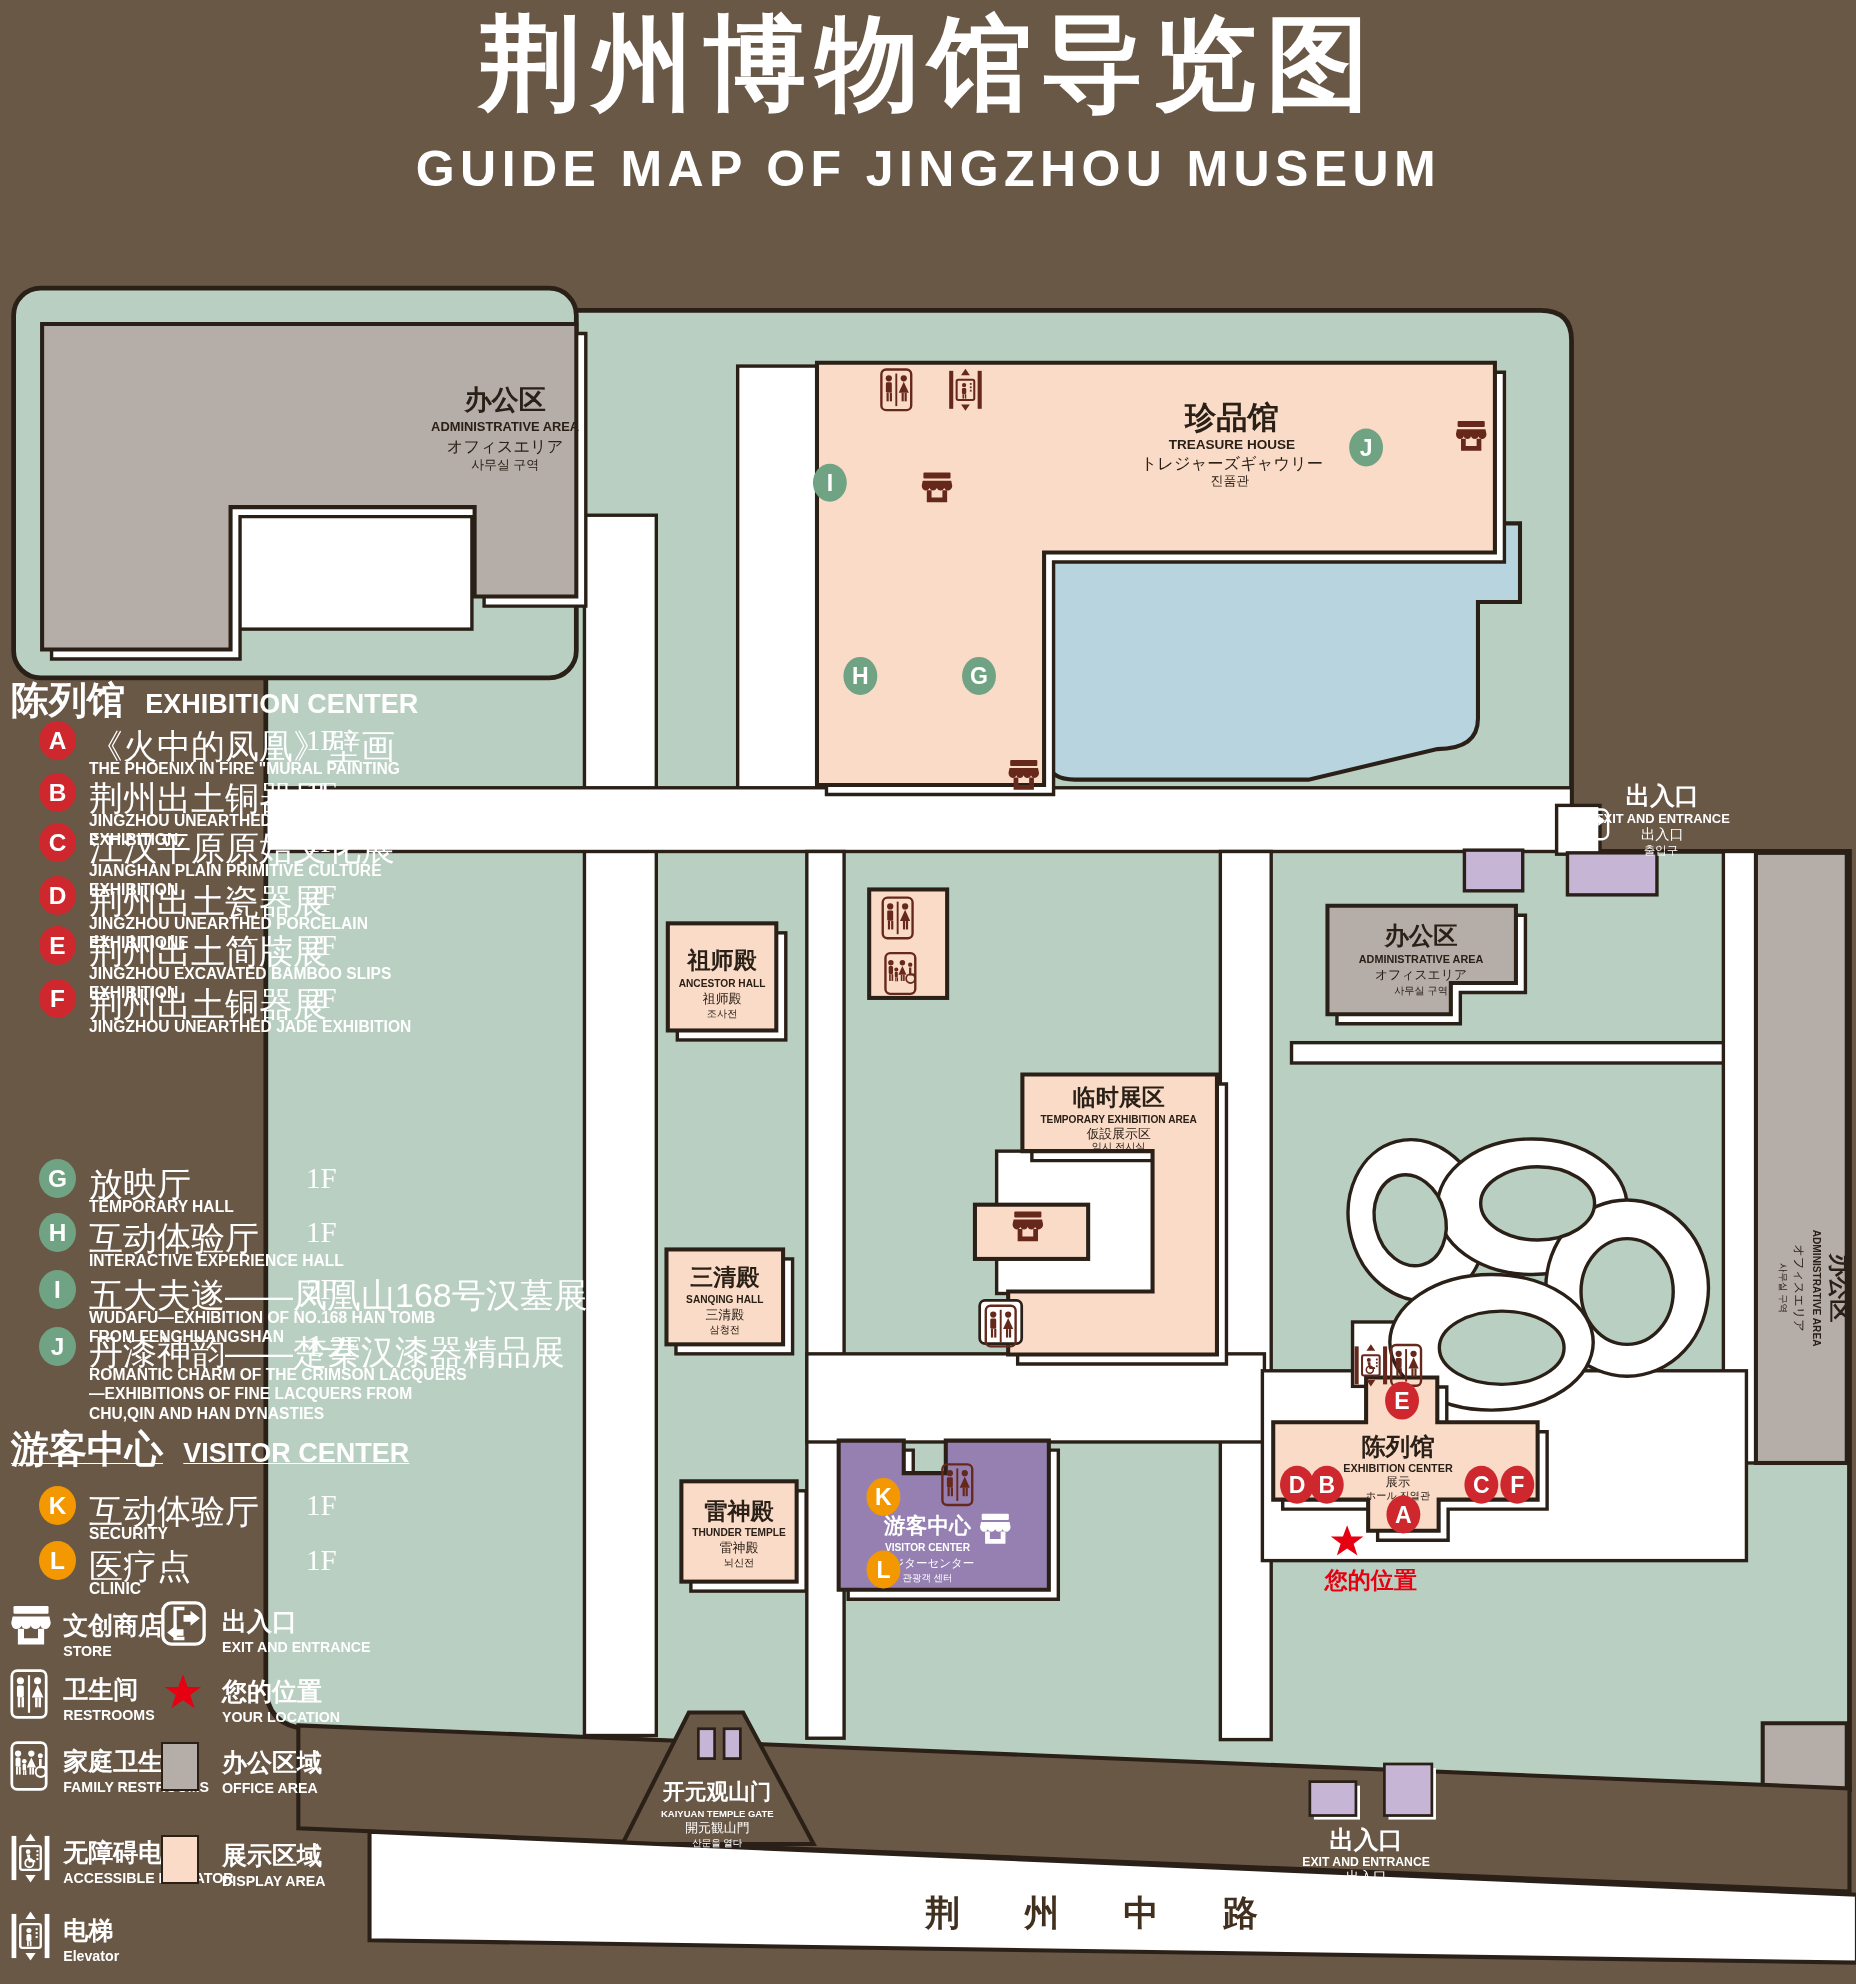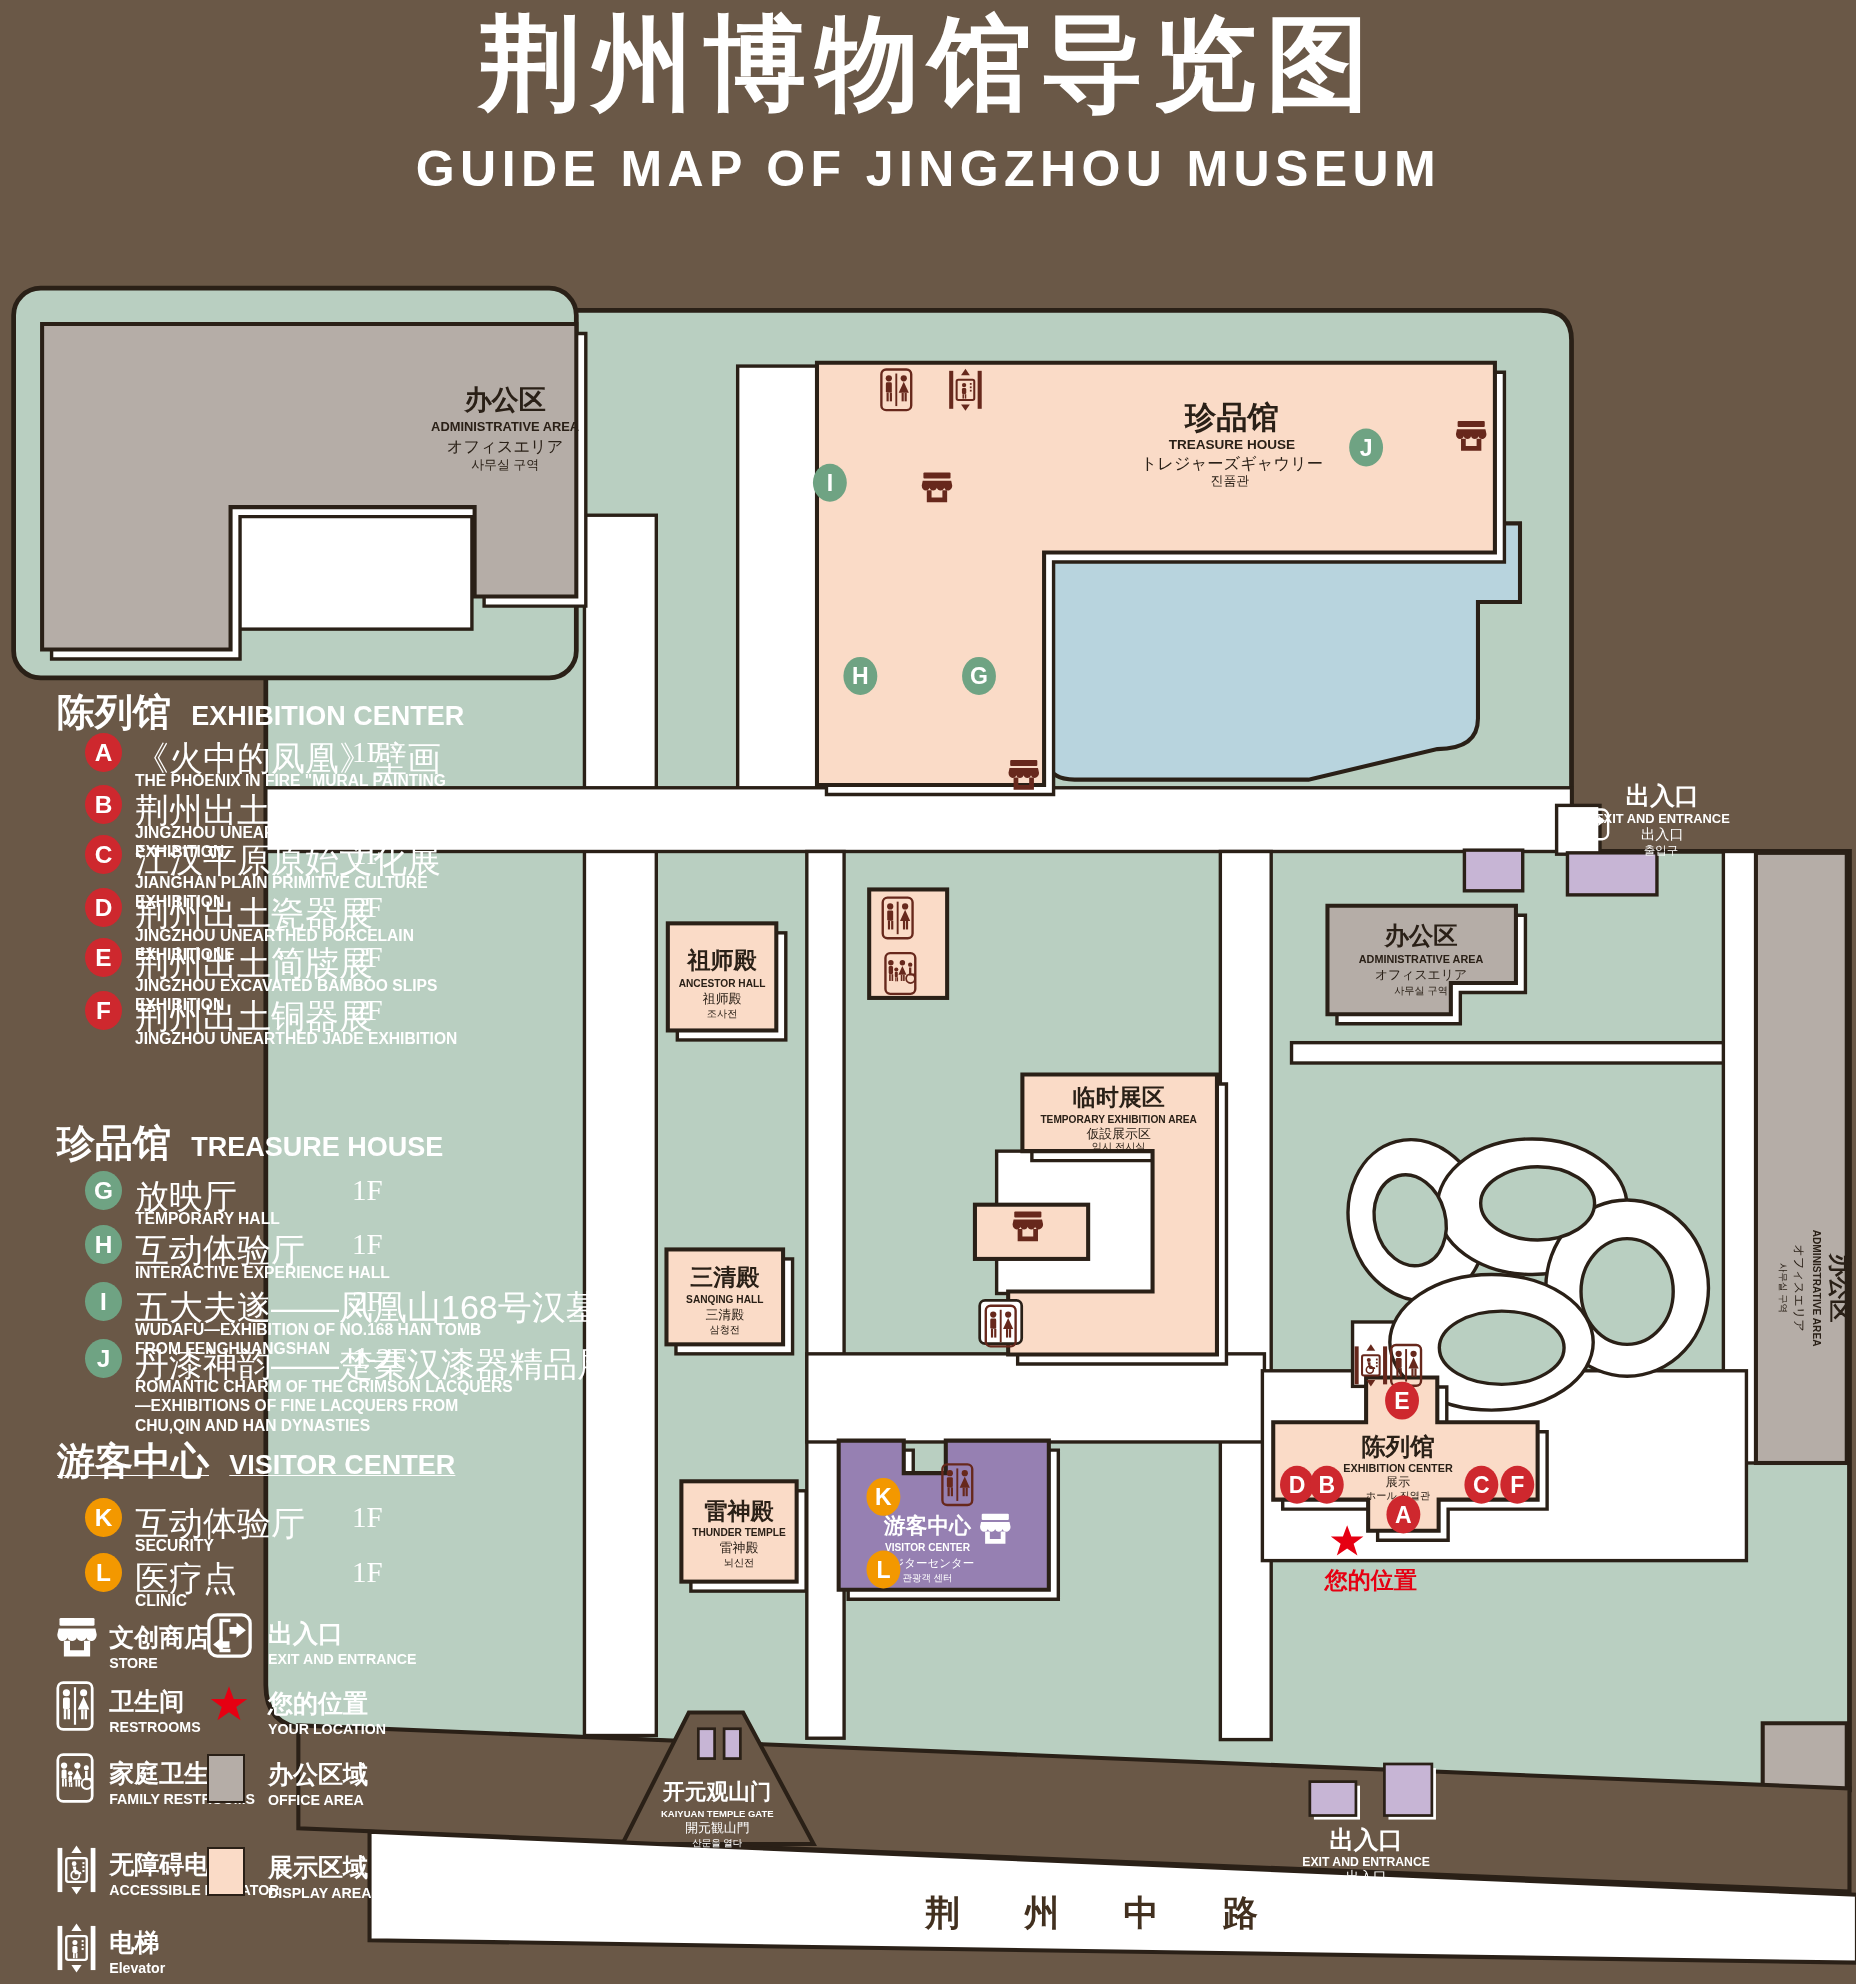--- a/index.html
+++ b/index.html
@@ -17,21 +17,21 @@
     font-size:50px;font-weight:bold;letter-spacing:5.4px;line-height:1;}
   
   #map-svg{left:0;top:0;}
   .map-label{fill:#2A2017;}
   .map-label.on-dark{fill:#ffffff;}
   text{font-family:"Liberation Sans","DejaVu Sans",sans-serif;}
   .t-zh{font-weight:bold;}
   .t-en{font-weight:bold;}
   .badge-txt{font-weight:bold;fill:#fff;text-anchor:middle;}
   
-  #legend-panel{left:0;top:12px;width:522px;height:1778px;margin-left:46px;}
+  #legend-panel{left:0;top:0;width:522px;height:1778px;}
   .sec-head{position:absolute;white-space:nowrap;}
   .sec-head .zh{font-size:38px;font-weight:bold;}
   .sec-head .en{font-size:27px;font-weight:bold;margin-left:20.3px;}
   .item{position:absolute;width:522px;}
   .item .badge{position:absolute;left:39px;top:-2.7px;width:37px;height:39px;border-radius:50%;
     text-align:center;line-height:39px;font-size:24.4px;font-weight:bold;}
   .badge.red{background:#CE282E;} .badge.green{background:#6FA383;} .badge.orange{background:#F39800;}
   .item .zh{position:absolute;left:89px;top:0;font-size:34px;white-space:nowrap;}
   .item .sub{position:absolute;left:89px;top:35px;font-size:15.6px;font-weight:bold;width:380px;line-height:1.25;}
   .item .floor{position:absolute;left:306px;top:0;font-size:29px;font-family:Liberation Serif, serif;}
@@ -373,23 +373,20 @@
     <span class="sub">JINGZHOU EXCAVATED BAMBOO SLIPS EXHIBITION</span>
     <span class="floor">2F</span>
   </div>
   <div class="item" style="top:982px;">
     <span class="badge red">F</span>
     <span class="zh">荆州出土铜器展</span>
     <span class="sub">JINGZHOU UNEARTHED JADE EXHIBITION</span>
     <span class="floor">2F</span>
   </div>
 
-  <div class="sec-head" style="left:11px;top:1106px;">
-    <span class="zh">珍品馆</span><span class="en">TREASURE HOUSE</span>
-  </div>
 
   <div class="item" style="top:1162px;">
     <span class="badge green">G</span>
     <span class="zh">放映厅</span>
     <span class="sub">TEMPORARY HALL</span>
     <span class="floor">1F</span>
   </div>
   <div class="item" style="top:1216px;">
     <span class="badge green">H</span>
     <span class="zh">互动体验厅</span>

